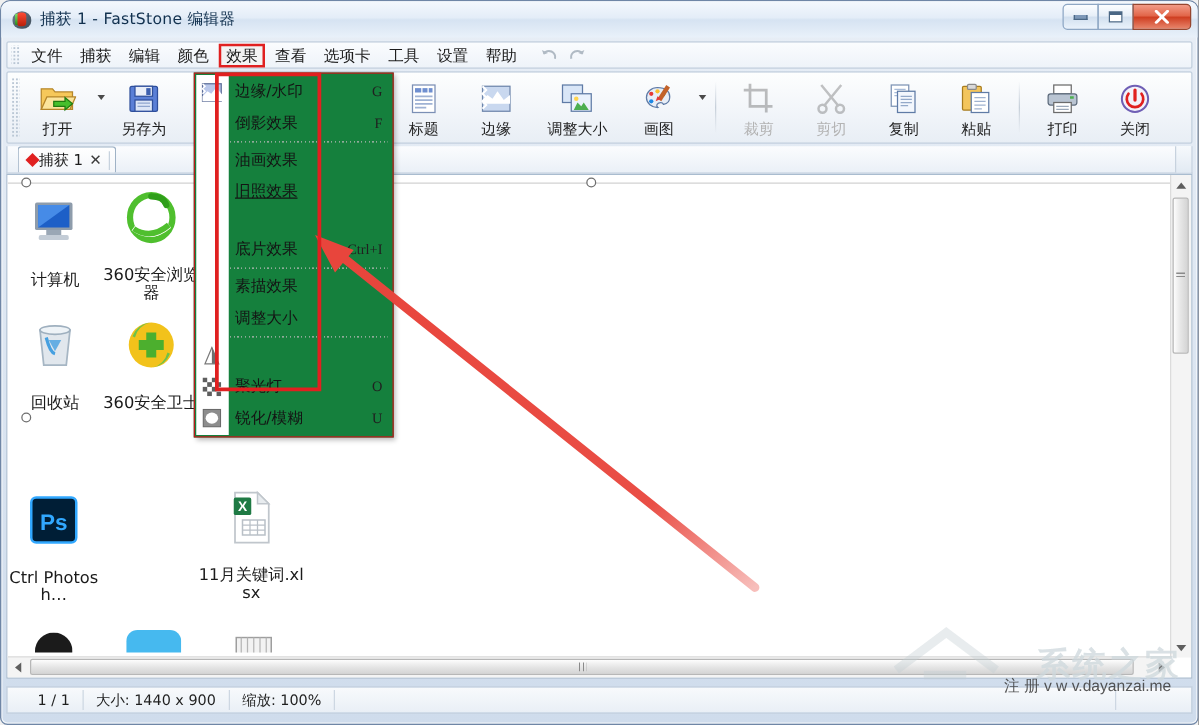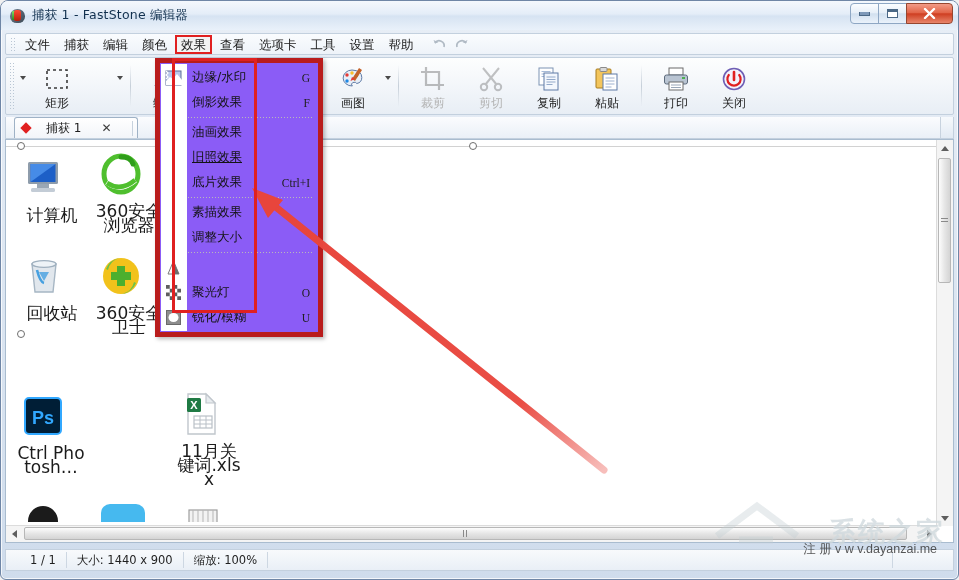--- a/index.html
+++ b/index.html
@@ -215,21 +215,21 @@
   }
   .tab {
     height: 21px;
     margin-left: 8px;
     padding: 0 4px 0 7px;
     box-sizing:border-box;
     background: linear-gradient(to bottom,#ffffff,#f2f5f9);
     border:1px solid #9fb2c6;
     border-bottom:none;
     border-radius: 3px 3px 0 0;
-    display:flex; align-items:center; gap:16px;
+    display:flex; align-items:center; gap:1px;
     font-size:12px; color:#1d1d1d;
   }
   .tab .diamond {
     width:8px;height:8px;background:#e02020;
     transform: rotate(45deg);
     flex:0 0 auto;
   }
   .tab .x {
     font-size: 12px; color:#3a3a3a; padding: 0 4px;
     font-family:"Liberation Sans", sans-serif;
@@ -273,22 +273,22 @@
   }
 
   
   .dicon {
     position:absolute;
     width: 86px;
     text-align:center;
   }
   .dicon .glyph { height: 48px; display:flex; align-items:center; justify-content:center;}
   .dicon .cap {
-    font-size:17px; color:#1b1b1b; line-height:14px;
-    margin-top:6px; word-break: break-all; padding-left: 16px;
+    font-size:13px; color:#1b1b1b; line-height:14px;
+    margin-top:16px; word-break: break-all;
   }
 
   
   .vsb {
     position:absolute; right:0; top:0; bottom:16px; width:16px;
     background:#f4f4f4; border-left:1px solid #dcdcdc;
   }
   .hsb {
     position:absolute; left:0; right:16px; bottom:0; height:16px;
     background:#f4f4f4; border-top:1px solid #dcdcdc;
@@ -341,22 +341,22 @@
   }
   .st-cell.first { margin-left:14px; }
   .st-grow { flex:1; height:16px; border-right:1px solid #cdd7e2; }
   .st-end { width:60px; height:16px; }
 
   
   .dropdown {
     position:absolute;
     left:155px; top:58px;
     width:158px;
-    background:#8b5cf6;
-    border:5px solid #b91c1c;
+    background:#15803d;
+    border:1px solid #b91c1c;
     box-shadow: 2px 2px 4px rgba(0,0,0,.28);
     padding: 2px 0 2px 0;
     z-index: 40;
   }
   .dd-gutter {
     position:absolute; left:1px; top:1px; bottom:1px; width:26px;
     background:#ffffff;
   }
   .dd-row {
     position:relative;
@@ -472,24 +472,46 @@
           <path d="M3 9 A5 5 0 0 1 12 5" stroke="#b0bac4" stroke-width="1.7" fill="none"></path>
           <path d="M13.5 2 L12 5.6 L8.6 4.3 Z" fill="#b0bac4"></path>
         </svg>
       </span>
     </div>
   </div>
 
   <div class="toolbar">
     <div class="tb-grip"></div>
 
+    <div class="tb-btn">
+      <div class="ico">
+        <svg width="30" height="26" viewBox="0 0 30 26">
+          <path d="M2 5 h9 l2 2.5 h14 v14 h-25 z" fill="#f6c85a" stroke="#b5862a" stroke-width="1"></path>
+          <path d="M2 21.5 l4.5-10 h23 l-4.5 10 z" fill="#fbe49b" stroke="#b5862a" stroke-width="1"></path>
+          <path d="M12 15 h9 v-3 l6 5 -6 5 v-3 h-9 z" fill="#46bf2c" stroke="#207a10" stroke-width="1"></path>
+        </svg>
+      </div>
+      <div class="lbl">打开</div>
+    </div>
     <div class="tb-arrow">
         <b></b>
       </div>
 
+    <div class="tb-btn">
+      <div class="ico">
+        <svg width="28" height="26" viewBox="0 0 28 26">
+          <rect x="3" y="3" width="22" height="20" rx="1.5" fill="#5a7fd6" stroke="#2f4f9b" stroke-width="1"></rect>
+          <rect x="7" y="3" width="14" height="8" fill="#e9eef8" stroke="#2f4f9b" stroke-width="1"></rect>
+          <rect x="16" y="4.5" width="3.5" height="5.5" fill="#3c5fae"></rect>
+          <rect x="7" y="14" width="14" height="9" fill="#dce6f7" stroke="#2f4f9b" stroke-width="1"></rect>
+          <path d="M9 16.5 h10 M9 19 h10" stroke="#8fa6cf" stroke-width="1"></path>
+        </svg>
+      </div>
+      <div class="lbl">另存为</div>
+    </div>
 
     <div class="tb-btn">
       <div class="ico">
         <svg width="26" height="24" viewBox="0 0 26 24">
           <rect x="3" y="3" width="20" height="18" fill="none" stroke="#3a3a3a" stroke-width="1.6" stroke-dasharray="3 3"></rect>
         </svg>
       </div>
       <div class="lbl">矩形</div>
     </div>
 
@@ -505,20 +527,32 @@
           <path d="M4 20 q3-9 9-13 q4-2 6 1 q2 3-2 6 q-5 3-9 7 z" fill="#cfe0f5" stroke="#4a6fa5" stroke-width="1"></path>
           <text x="9" y="16" font-size="13" font-family="Liberation Serif, serif" font-weight="bold" fill="#2e7d32">A</text>
           <circle cx="7" cy="20" r="3" fill="#e24b6e"></circle>
           <circle cx="13" cy="21.5" r="2.6" fill="#7e57c2"></circle>
           <circle cx="18" cy="19" r="2.2" fill="#29b6f6"></circle>
         </svg>
       </div>
       <div class="lbl">编辑</div>
     </div>
 
+    <div class="tb-btn">
+      <div class="ico">
+        <svg width="24" height="26" viewBox="0 0 24 26">
+          <rect x="3" y="2" width="18" height="22" fill="#ffffff" stroke="#7b8fb5" stroke-width="1"></rect>
+          <rect x="5" y="4.5" width="5" height="3.5" fill="#6f8fd0"></rect>
+          <rect x="11" y="4.5" width="4" height="3.5" fill="#6f8fd0"></rect>
+          <rect x="16" y="4.5" width="3" height="3.5" fill="#6f8fd0"></rect>
+          <path d="M5 11 h14 M5 14 h14 M5 17 h14 M5 20 h9" stroke="#9fb2d4" stroke-width="1.4"></path>
+        </svg>
+      </div>
+      <div class="lbl">标题</div>
+    </div>
 
     <div class="tb-btn">
       <div class="ico">
         <svg width="26" height="26" viewBox="0 0 26 26">
           <rect x="2" y="3" width="22" height="20" fill="#c9d8ef" stroke="#6e86ab" stroke-width="1"></rect>
           <path d="M2 14 l4-4 4 3 4-6 5 7 5-4 v7 h-22 z" fill="#ffffff"></path>
           <path d="M2 3 l3 3 -3 3 3 3 -3 3 3 3 -3 3" fill="none" stroke="#ffffff" stroke-width="1.6"></path>
         </svg>
       </div>
       <div class="lbl">边缘</div>
@@ -796,21 +830,21 @@
       <div class="dd-label">油画效果</div>
       <div class="dd-accel"></div>
     </div>
 
     <div class="dd-row" style="position:relative;z-index:2;text-decoration:underline;">
       <div class="dd-ico"></div>
       <div class="dd-label">旧照效果</div>
       <div class="dd-accel"></div>
     </div>
 
-    <div class="dd-row" style="position:relative;z-index:2;">
+    <div class="dd-row" style="position:relative;z-index:2;margin-top:21px;">
       <div class="dd-ico"></div>
       <div class="dd-label">底片效果</div>
       <div class="dd-accel">Ctrl+I</div>
     </div>
 
     <div class="dd-sep">
         <i></i>
       </div>
 
     <div class="dd-row" style="position:relative;z-index:2;">

